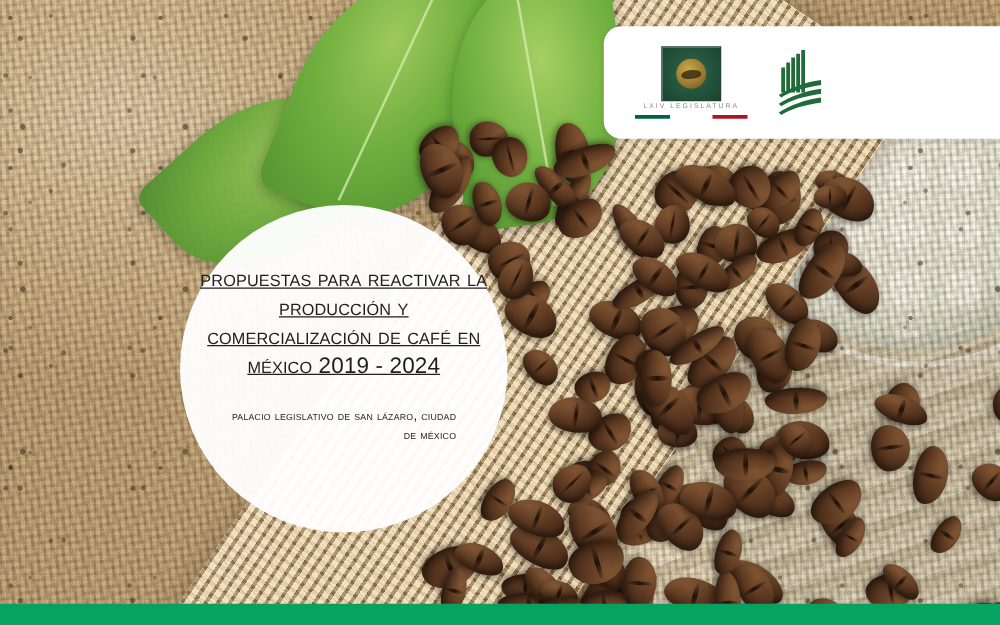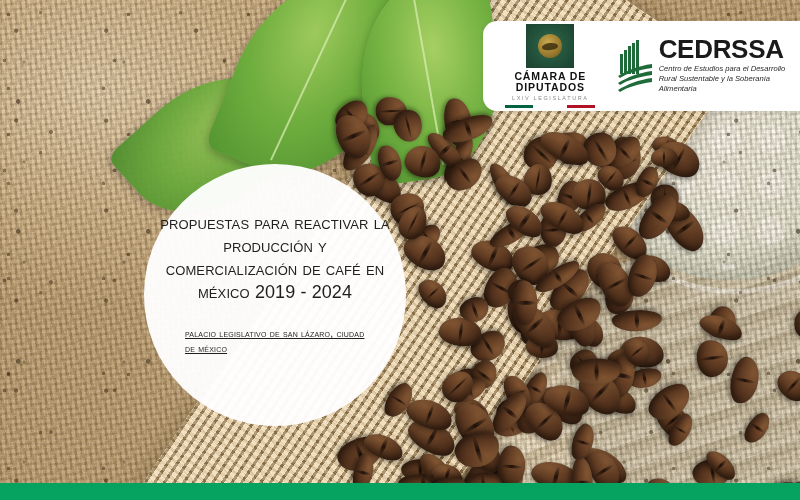--- a/index.html
+++ b/index.html
@@ -317,32 +317,32 @@
   .main-title {
     margin-top: 22px;
     font-size: 18px;
     font-variant: small-caps;
     text-transform: lowercase;
     color: #1f1f1f;
     line-height: 1.28;
     text-align: center;
     width: 232px;
     letter-spacing: .1px;
+    text-decoration: underline;
   }
   .venue {
     margin-top: 22px;
     font-size: 10.5px;
     font-variant: small-caps;
     text-transform: lowercase;
     color: #1f1f1f;
     line-height: 1.45;
-    text-align: left;
+    text-align: right;
     width: 180px;
     letter-spacing: .2px;
-    text-decoration: underline;
   }
   .venue .date { display: block; }
 
   
   .green-bar {
     position: absolute;
     left: 0; bottom: 0;
     width: 800px; height: 17px;
     background: #05a35f;
   }
@@ -521,24 +521,20 @@
   </div>
 
   <div class="logo-banner">
 
     <div class="logo-diputados">
       <div class="emblem-square">
         <div class="emblem-circle">
           <div class="emblem-eagle"></div>
         </div>
       </div>
-      <div class="camara-text">
-        <div>CÁMARA DE</div>
-        <div>DIPUTADOS</div>
-      </div>
       <div class="legislatura-text">LXIV LEGISLATURA</div>
       <div class="flag-bars">
         <i class="fb-green"></i>
         <i class="fb-white"></i>
         <i class="fb-red"></i>
       </div>
     </div>
 
     <div class="logo-cedrssa">
       <div class="cedrssa-mark">
@@ -548,27 +544,20 @@
             <rect x="6" y="10" width="3" height="24"></rect>
             <rect x="10" y="6" width="3" height="28"></rect>
             <rect x="14" y="3" width="3" height="31"></rect>
             <rect x="18" y="0" width="3" height="34"></rect>
             <path d="M0 50 C10 44 20 40 34 38 L34 42 C20 44 10 47 2 52 Z"></path>
             <path d="M0 43 C10 37 20 33 34 31 L34 35 C20 37 10 40 2 45 Z"></path>
             <path d="M0 36 C10 30 20 26 34 24 L34 28 C20 30 10 33 2 38 Z"></path>
           </g>
         </svg>
       </div>
-      <div class="cedrssa-text-wrap">
-        <div class="cedrssa-title">CEDRSSA</div>
-        <div class="cedrssa-sub">
-          <div>Centro de Estudios para el Desarrollo</div>
-          <div>Rural Sustentable y la Soberanía Alimentaria</div>
-        </div>
-      </div>
     </div>
 
   </div>
 
   <div class="title-circle">
     <div class="main-title">Propuestas para reactivar la producción y comercialización de café en México 2019 - 2024</div>
     <div class="venue">
       <span>Palacio legislativo de San Lázaro, Ciudad de México</span>
     </div>
   </div>

